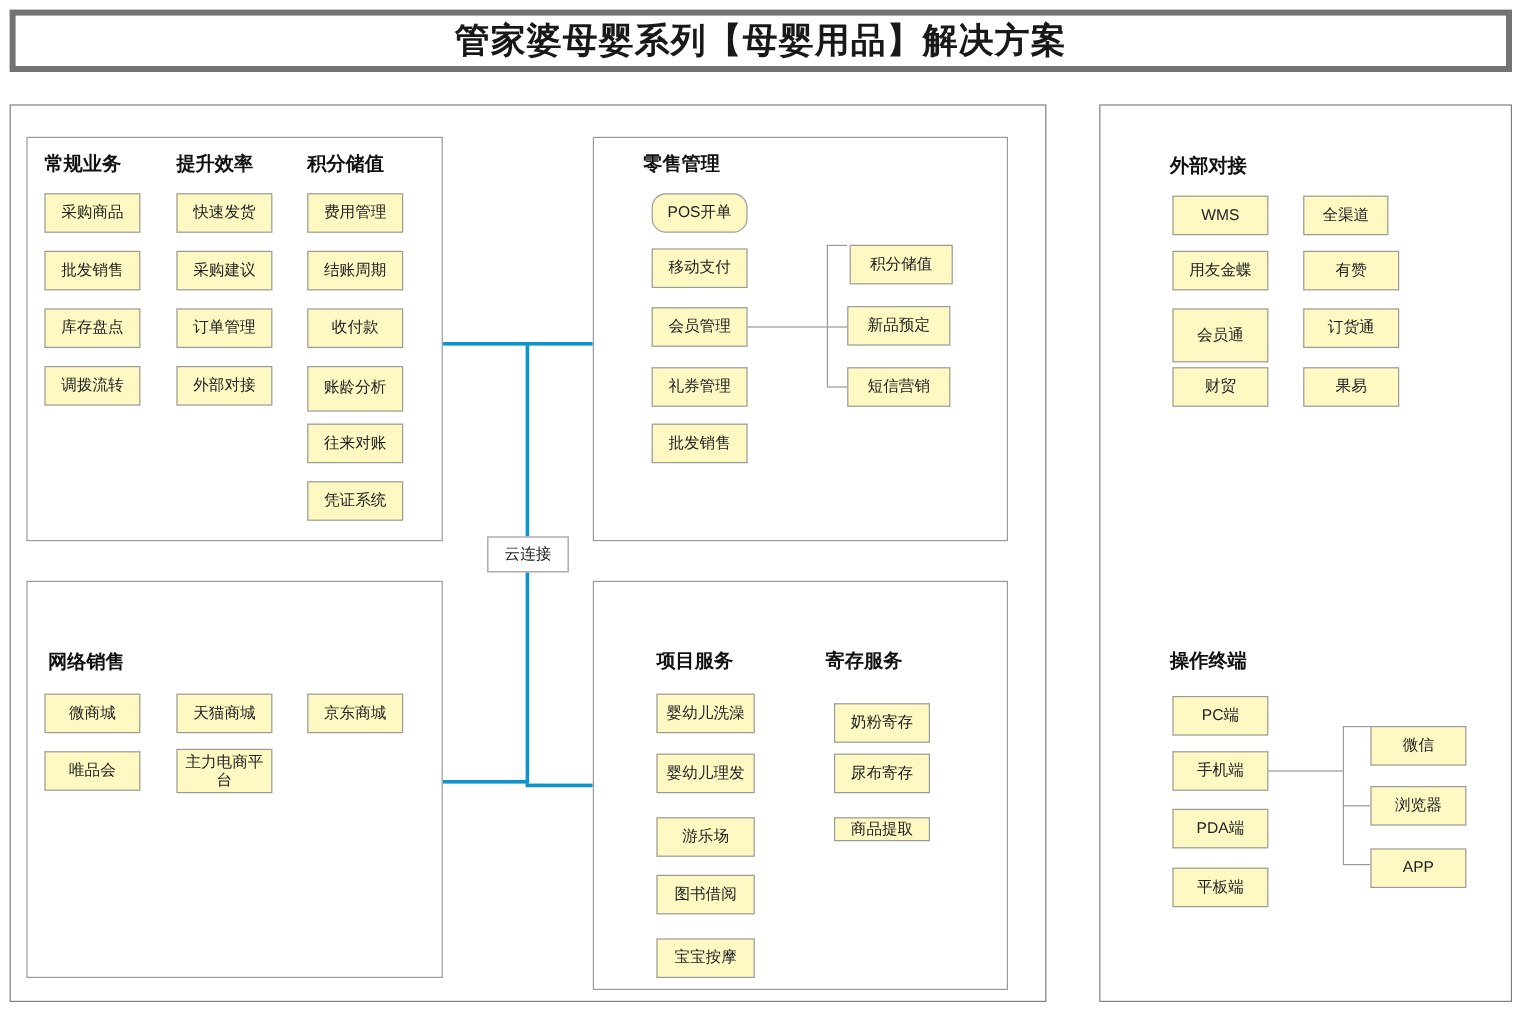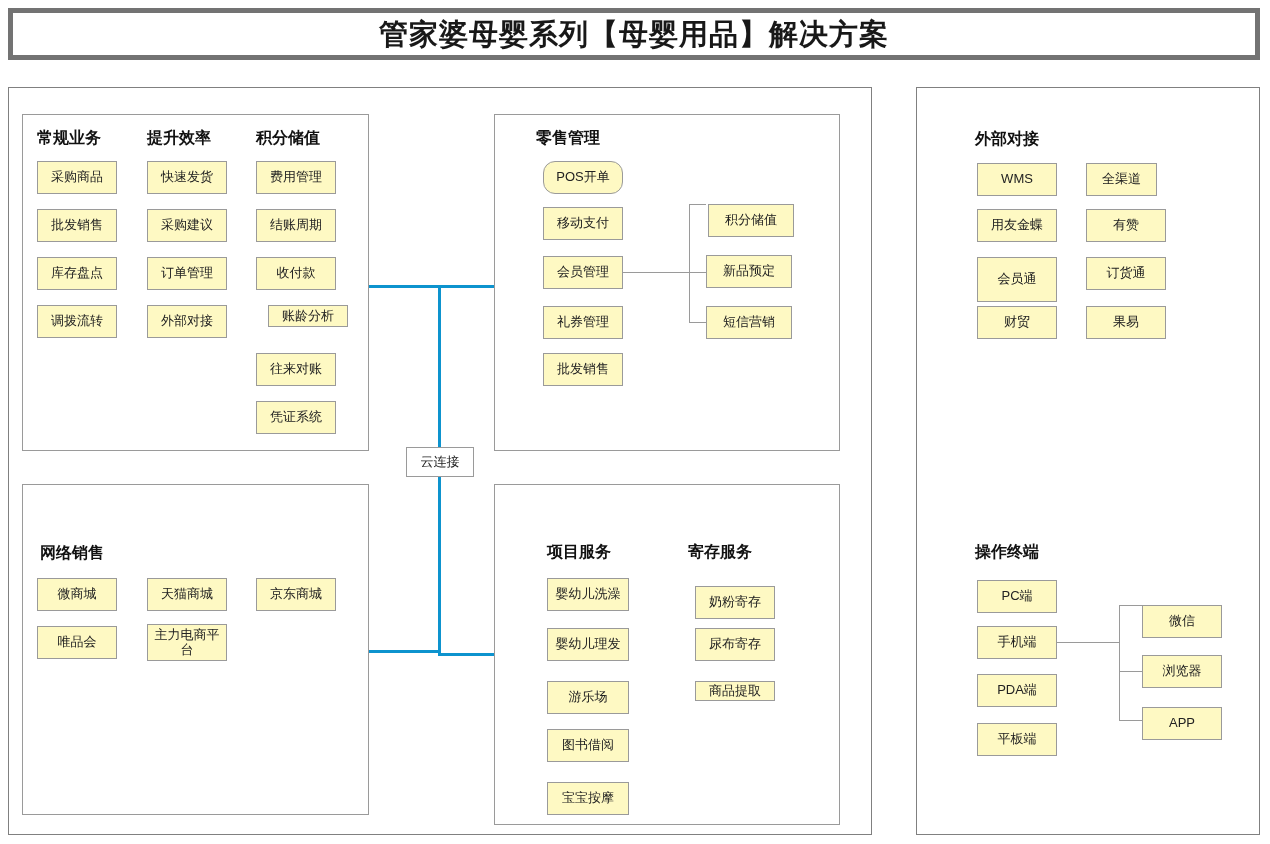--- a/index.html
+++ b/index.html
@@ -156,21 +156,21 @@
   <div class="node" style="left:37px; top:305px; width:80px; height:33px;">调拨流转</div>
 
   <div class="node" style="left:147px; top:161px; width:80px; height:33px;">快速发货</div>
   <div class="node" style="left:147px; top:209px; width:80px; height:33px;">采购建议</div>
   <div class="node" style="left:147px; top:257px; width:80px; height:33px;">订单管理</div>
   <div class="node" style="left:147px; top:305px; width:80px; height:33px;">外部对接</div>
 
   <div class="node" style="left:256px; top:161px; width:80px; height:33px;">费用管理</div>
   <div class="node" style="left:256px; top:209px; width:80px; height:33px;">结账周期</div>
   <div class="node" style="left:256px; top:257px; width:80px; height:33px;">收付款</div>
-  <div class="node" style="left:268px; top:305px; width:80px; height:22px;">账龄分析</div>
+  <div class="node" style="left:256px; top:305px; width:80px; height:38px;font-family:Liberation Mono, monospace;">账龄分析</div>
   <div class="node" style="left:256px; top:353px; width:80px; height:33px;text-align:center;">往来对账</div>
   <div class="node" style="left:256px; top:401px; width:80px; height:33px;">凭证系统</div>
 
   <div class="panel" id="panel-online"></div>
 
   <div class="group-title" style="left:40px; top:545px;">网络销售</div>
 
   <div class="node" style="left:37px; top:578px; width:80px; height:33px;">微商城</div>
   <div class="node" style="left:147px; top:578px; width:80px; height:33px;">天猫商城</div>
   <div class="node" style="left:256px; top:578px; width:80px; height:33px;">京东商城</div>

